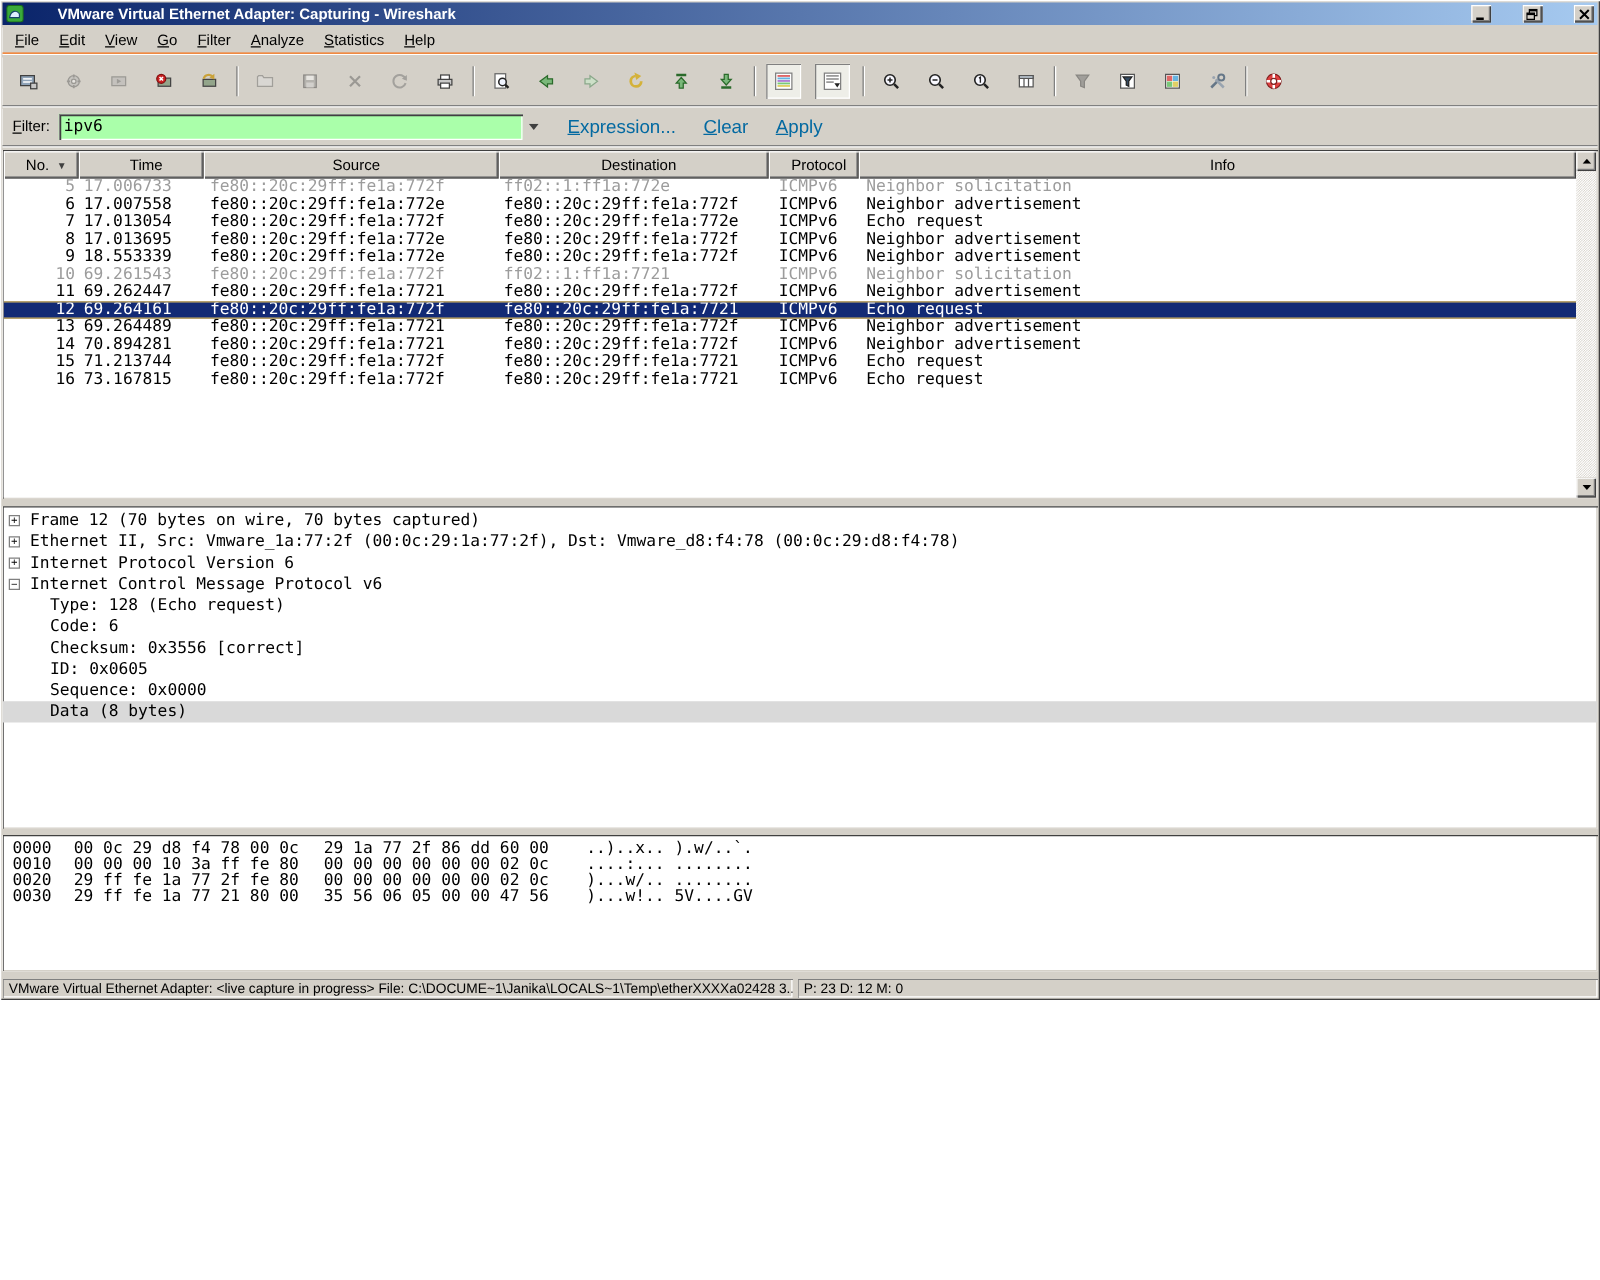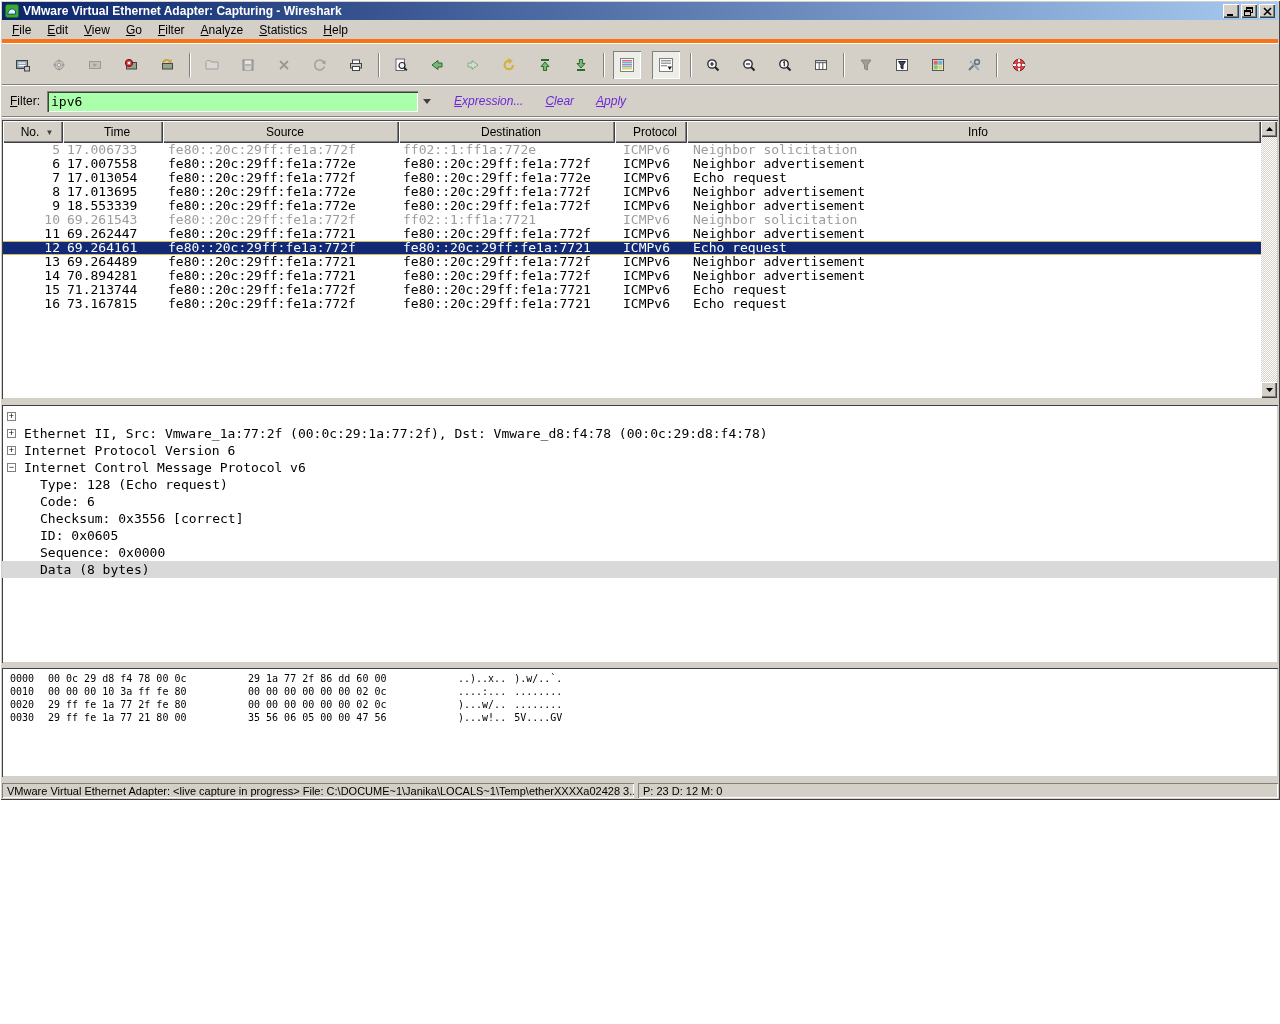--- a/index.html
+++ b/index.html
@@ -6,31 +6,31 @@
   html,body { width:1280px; height:1024px; background:#ffffff; overflow:hidden;
               font-family:"Liberation Sans", sans-serif; }
 
   .window { position:absolute; left:0; top:0; width:1280px; height:800px;
             background:var(--chrome,#d4d0c8);
             box-shadow: inset 1px 1px 0 #ffffff, inset -1px -1px 0 #404040; }
 
   
   .titlebar { position:absolute; left:2px; top:2px; right:2px; height:18px;
               background:linear-gradient(to right, var(--titlebar-start,#0a246a), var(--titlebar-end,#a6caf0));
-              display:flex; align-items:center; padding:0 3px; }
+              display:flex; align-items:center; padding:0 3px;gap:23px; }
   .titlebar .wicon { width:14px; height:14px; margin-right:4px; flex:0 0 auto; }
   .titlebar .ttext { color:#ffffff; font-size:12px; font-weight:bold; white-space:nowrap;
                      flex:1 1 auto; overflow:hidden; }
   .winbtn { width:16px; height:14px; margin-left:2px; background:var(--chrome,#d4d0c8);
             box-shadow: inset 1px 1px 0 #fff, inset -1px -1px 0 #404040, inset -2px -2px 0 #808080;
             display:flex; align-items:center; justify-content:center; cursor:default; }
 
   
   .menubar { position:absolute; left:2px; top:21px; right:2px; height:22px;
-             display:flex; align-items:center; padding-left:2px; border-bottom:4px solid #f97316;
+             display:flex; align-items:center; padding-left:2px; border-bottom:1px solid #f97316;
              box-shadow:0 1px 0 #ffffff; }
   .menu-item { display:inline-block; padding:3px 8px; font-size:12px; color:#000; }
   .accel::first-letter { text-decoration:underline; }
 
   
   .toolbar { position:absolute; left:2px; top:45px; right:2px; height:40px;
              display:flex; align-items:center; padding-left:8px;
              border-bottom:1px solid #808080; box-shadow:0 1px 0 #ffffff; }
   .tbtn { width:25px; height:25px; display:flex; align-items:center; justify-content:center;
           background:transparent; border:none; }
@@ -44,21 +44,21 @@
   
   .filterbar { position:absolute; left:2px; top:86px; right:2px; height:31px;
                display:flex; align-items:center; border-bottom:1px solid #808080;
                box-shadow:0 1px 0 #ffffff; }
   .filter-label { font-size:12px; margin-left:8px; }
   .filter-input { width:371px; height:21px; margin-left:7px;
                   background:var(--filter-value-bg,#aaffaa);
                   border:none; box-shadow: inset 1px 1px 0 #808080, inset 2px 2px 0 #404040, inset -1px -1px 0 #ffffff;
                   font-family:"DejaVu Sans Mono", monospace; font-size:13px; padding:2px 4px; color:#000; }
   .filter-drop { width:18px; height:21px; display:flex; align-items:center; justify-content:center; }
-  .flatbtn { font-size:12px; color:#6d28d9; background:transparent; border:none; padding:2px 4px; margin-left:14px;font-style:italic; }
+  .flatbtn { font-size:15px; color:#0369a1; background:transparent; border:none; padding:2px 4px; margin-left:14px; }
 
   
   .packet-list { position:absolute; left:2px; top:120px; width:1276px; height:279px;
                  background:#ffffff; box-shadow: inset 1px 1px 0 #404040, inset -1px -1px 0 #d4d0c8; }
   .pl-header { position:absolute; left:1px; top:1px; right:17px; height:22px; display:flex; }
   .pl-h-cell { height:22px; background:var(--chrome,#d4d0c8); font-size:12px; color:#000;
                display:flex; align-items:center; padding-left:8px; white-space:nowrap; overflow:hidden;
                box-shadow: inset 1px 1px 0 #ffffff, inset -1px -1px 0 #404040, inset -2px -2px 0 #808080; justify-content: center; }
   .sortmark { font-size:8px; margin-left:6px; color:#404040; }
   .pl-rows { position:absolute; left:1px; top:23px; right:17px; bottom:1px; background:#fff; overflow:hidden; }
@@ -98,22 +98,22 @@
   .dline.sel { background:var(--details-selection-bg,#d9d9d9); }
   .expbox { position:absolute; left:5px; top:4px; width:9px; height:9px; background:#fff;
             border:1px solid #808080; font-size:9px; line-height:7px; text-align:center;
             font-family:"Liberation Sans", sans-serif; color:#000; }
   .dtext.i0 { margin-left:22px; } .dtext.i1 { margin-left:38px; }
 
   .splitter2 { position:absolute; left:2px; top:663px; width:1276px; height:5px; background:var(--chrome,#d4d0c8); }
   .hexpane { position:absolute; left:2px; top:668px; width:1276px; height:109px; background:#ffffff;
              box-shadow: inset 1px 1px 0 #404040, inset -1px -1px 0 #d4d0c8; overflow:hidden; padding-top:4px; }
   .hline { display:flex; height:13px; line-height:13px; font-family:"DejaVu Sans Mono", monospace;
-           font-size:10px; color:#000; white-space:pre; padding-left:8px; }
-  .h-off { width:34px; } .h-x1 { width:188px; margin-left:4px; } .h-x2 { width:188px; margin-left:12px; }
+           font-size:13px; color:#000; white-space:pre; padding-left:8px; }
+  .h-off { width:34px; } .h-x1 { width:188px; margin-left:15px; } .h-x2 { width:188px; margin-left:12px; }
   .h-a1 { margin-left:22px; } .h-a2 { margin-left:8px; }
 
   
   .statusbar { position:absolute; left:2px; bottom:2px; width:1276px; height:16px;
                display:flex; align-items:stretch; gap:4px; padding-top:1px; }
   .spanel { box-shadow: inset 1px 1px 0 #808080, inset -1px -1px 0 #ffffff;
             font-size:11px; color:#000; display:flex; align-items:center;
             padding:0 5px; white-space:nowrap; overflow:hidden; }
   .spanel.left { width:632px; } .spanel.right { flex:1 1 auto; }
 </style>
@@ -409,21 +409,21 @@
       <span class="sbtn down">
         <svg width="7" height="4" viewBox="0 0 7 4">
             <path d="M0 0 L7 0 L3.5 4 Z" fill="#000"></path>
           </svg>
       </span>
     </div>
   </div>
 
   <div class="splitter1"></div>
   <div class="details">
-      <div class="dline"><span class="expbox">+</span></div>
+      <div class="dline"><span class="expbox">+</span><span class="dtext i0">Frame 12 (70 bytes on wire, 70 bytes captured)</span></div>
       <div class="dline"><span class="expbox">+</span><span class="dtext i0">Ethernet II, Src: Vmware_1a:77:2f (00:0c:29:1a:77:2f), Dst: Vmware_d8:f4:78 (00:0c:29:d8:f4:78)</span></div>
       <div class="dline"><span class="expbox">+</span><span class="dtext i0">Internet Protocol Version 6</span></div>
       <div class="dline"><span class="expbox">−</span><span class="dtext i0">Internet Control Message Protocol v6</span></div>
       <div class="dline"><span class="dtext i1">Type: 128 (Echo request)</span></div>
       <div class="dline"><span class="dtext i1">Code: 6</span></div>
       <div class="dline"><span class="dtext i1">Checksum: 0x3556 [correct]</span></div>
       <div class="dline"><span class="dtext i1">ID: 0x0605</span></div>
       <div class="dline"><span class="dtext i1">Sequence: 0x0000</span></div>
       <div class="dline sel"><span class="dtext i1">Data (8 bytes)</span></div>
     </div>

